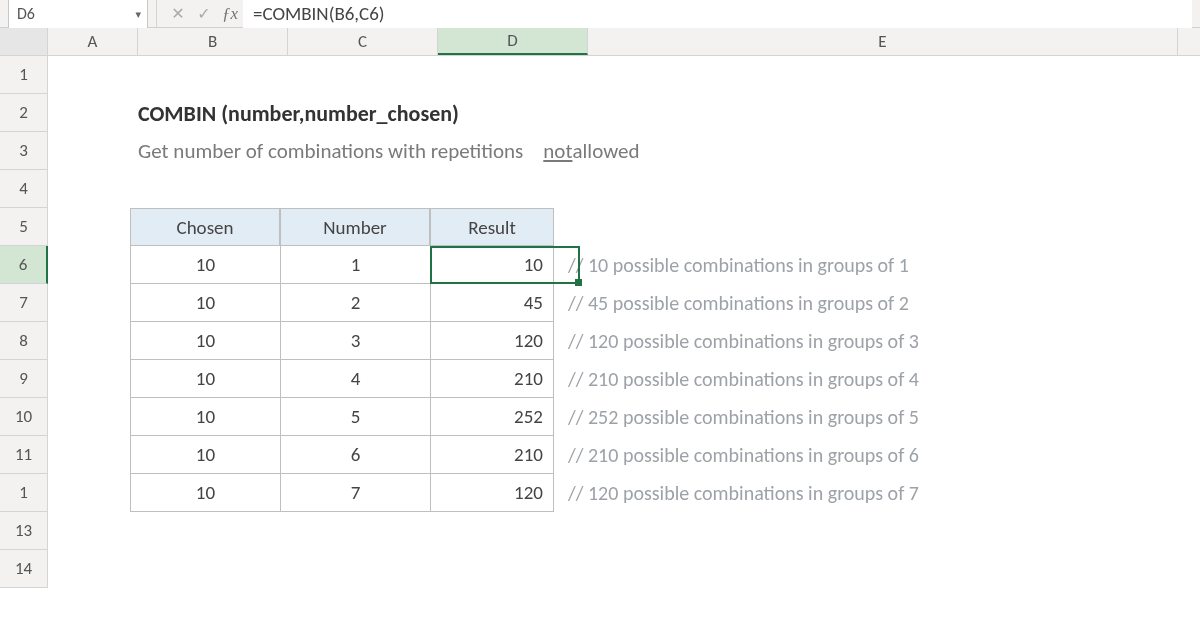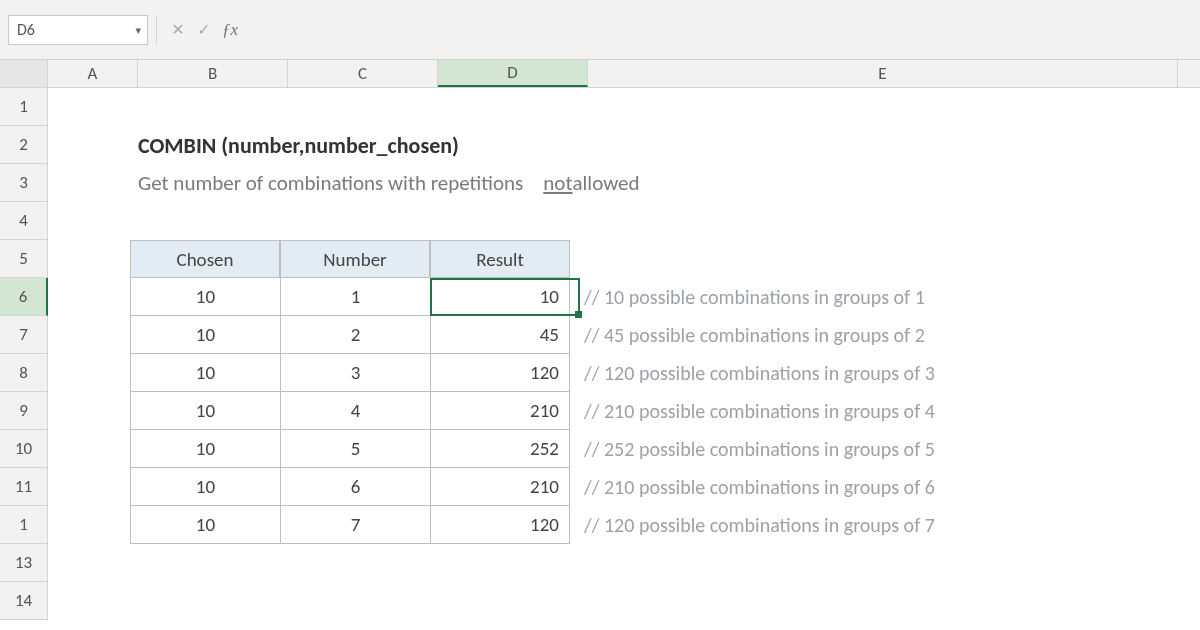--- a/index.html
+++ b/index.html
@@ -10,21 +10,21 @@
     width: 1200px;
     height: 630px;
     overflow: hidden;
     position: relative;
   }
 
   
   .formula-bar {
     display: flex;
     align-items: center;
-    height: 60px;
+    height: 28px;
     background: #f3f2f1;
     border-bottom: 1px solid #d0d0d0;
     padding: 4px 8px;
     gap: 0;
   }
   .name-box {
     width: 140px;
     height: 30px;
     background: #fff;
     border: 1px solid #c8c8c8;
@@ -141,21 +141,21 @@
     align-items: center;
     font-size: 19px;
     color: #444;
     padding: 0 8px;
     overflow: visible;
     white-space: nowrap;
   }
   .cA { width: 90px; }
   .cB { width: 150px; }
   .cC { width: 150px; }
-  .cD { width: 140px; }
+  .cD { width: 124px; }
   .cE { width: 590px; }
 
   .title-text { font-weight: 600; font-size: 22px; color: #333; }
   .subtitle-text { font-size: 21px; color: #7a7a7a; }
   .subtitle-text u { text-decoration: underline; margin-left: 20px; }
 
   .thdr {
     background: #e2ecf5;
     border: 1px solid #bfbfbf;
     border-right: 1px solid #bfbfbf;
@@ -198,20 +198,23 @@
 
 <div class="formula-bar">
   <div class="name-box">
     <span>D6</span>
     <span class="dd">▾</span>
   </div>
   <div class="fb-sep"></div>
   <div class="fb-btn">✕</div>
   <div class="fb-btn">✓</div>
   <div class="fb-btn fb-fx">ƒx</div>
+  <div class="formula-input">
+    <span>=COMBIN(B6,C6)</span>
+  </div>
 </div>
 
 <div class="sheet">
 
   <div class="col-headers">
     <div class="corner"></div>
     <div class="colhdr colA">A</div>
     <div class="colhdr colB">B</div>
     <div class="colhdr colC">C</div>
     <div class="colhdr colD hdr-sel col-sel-underline">D</div>

